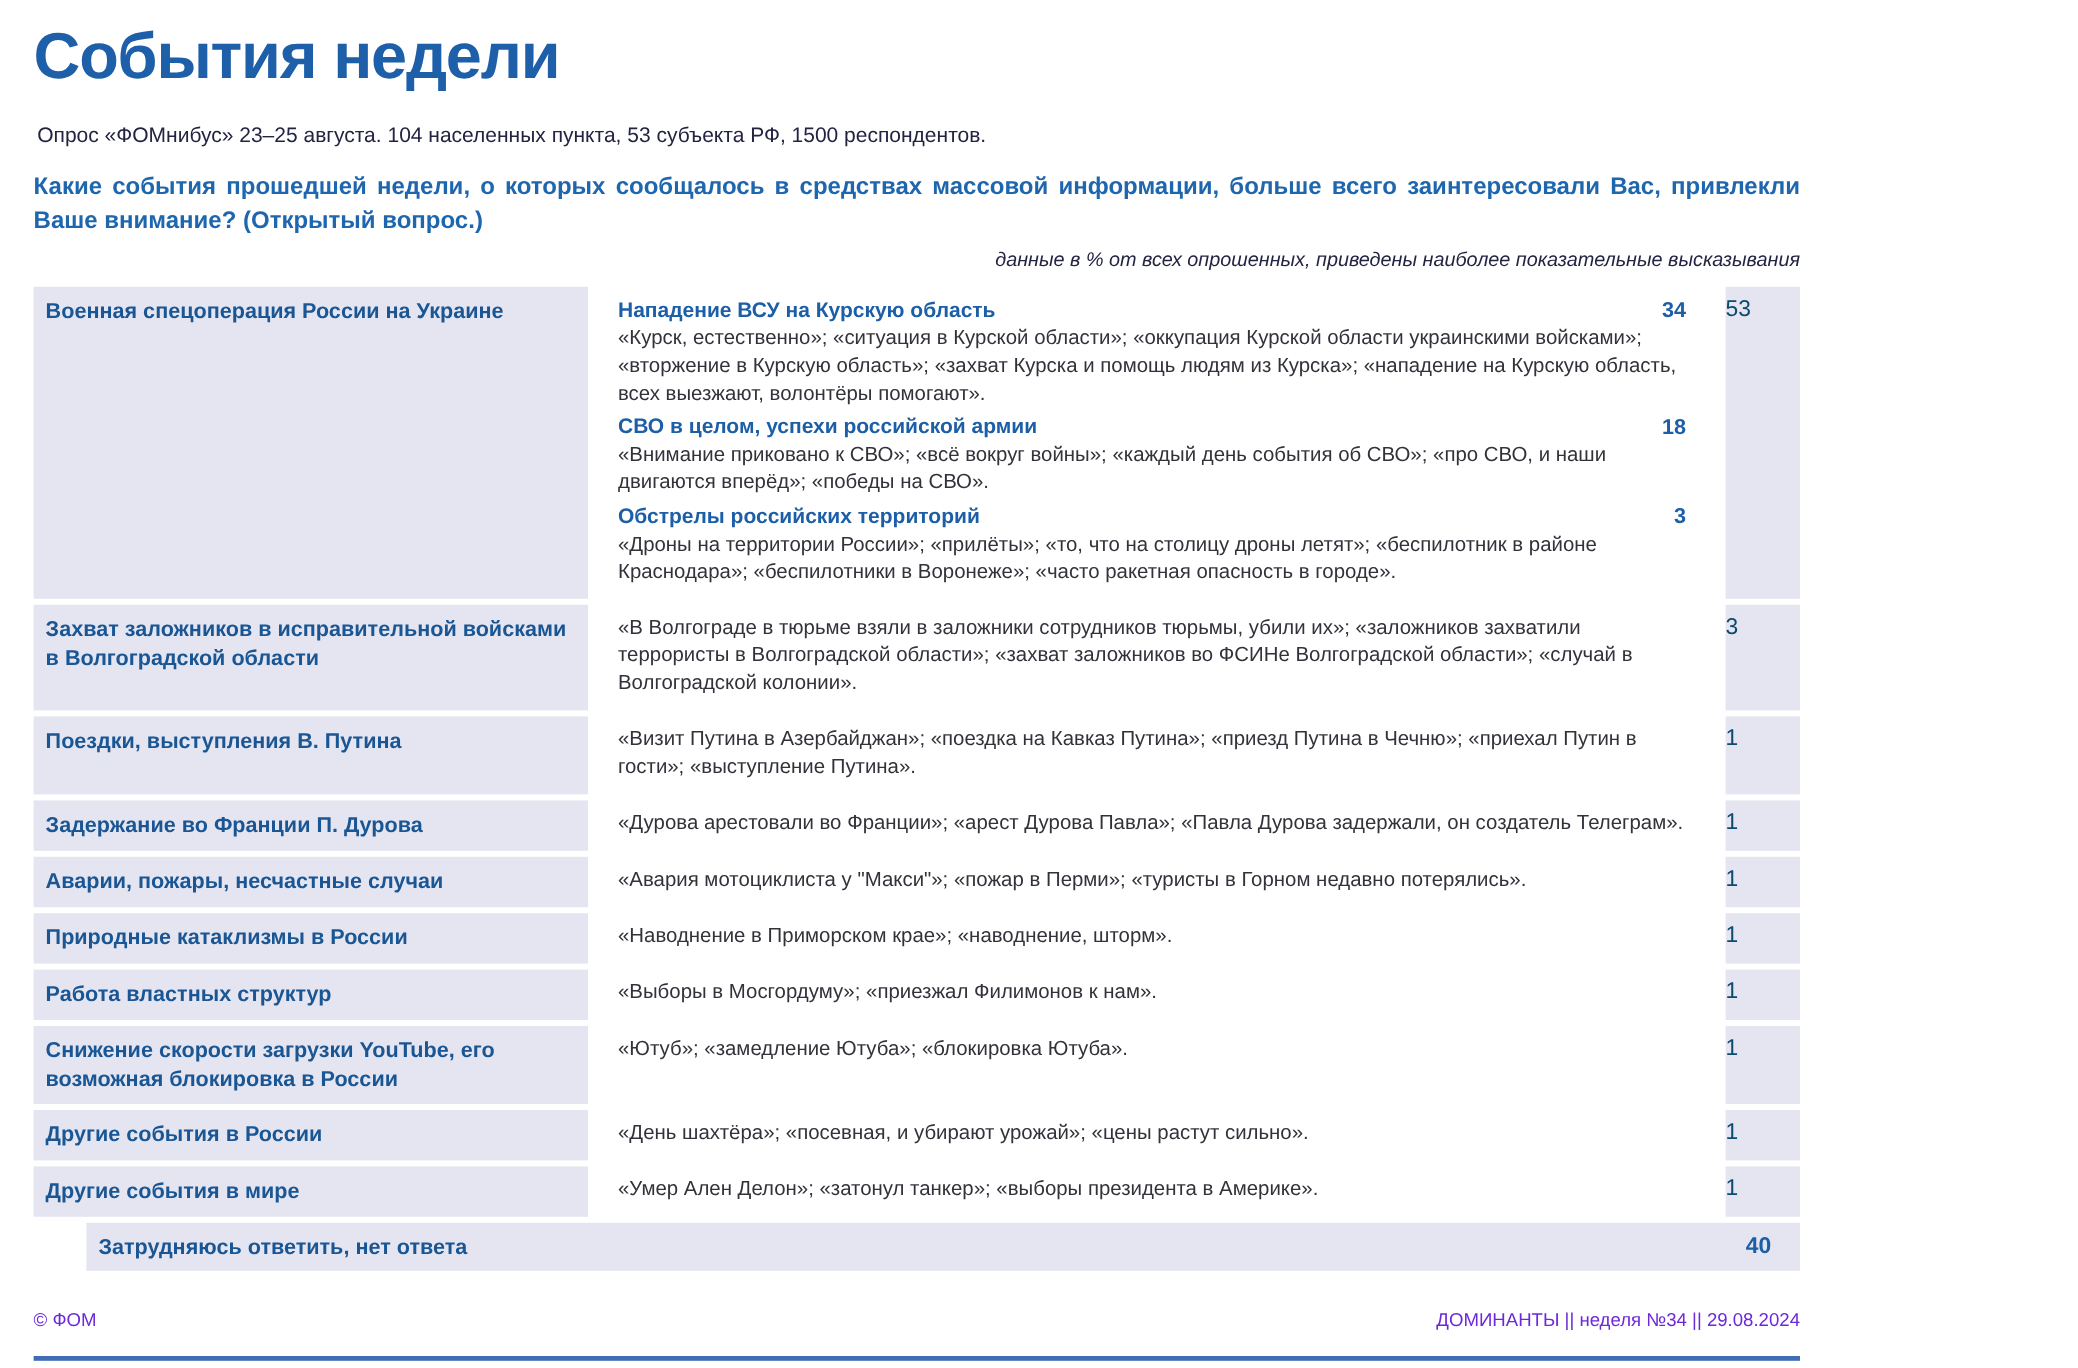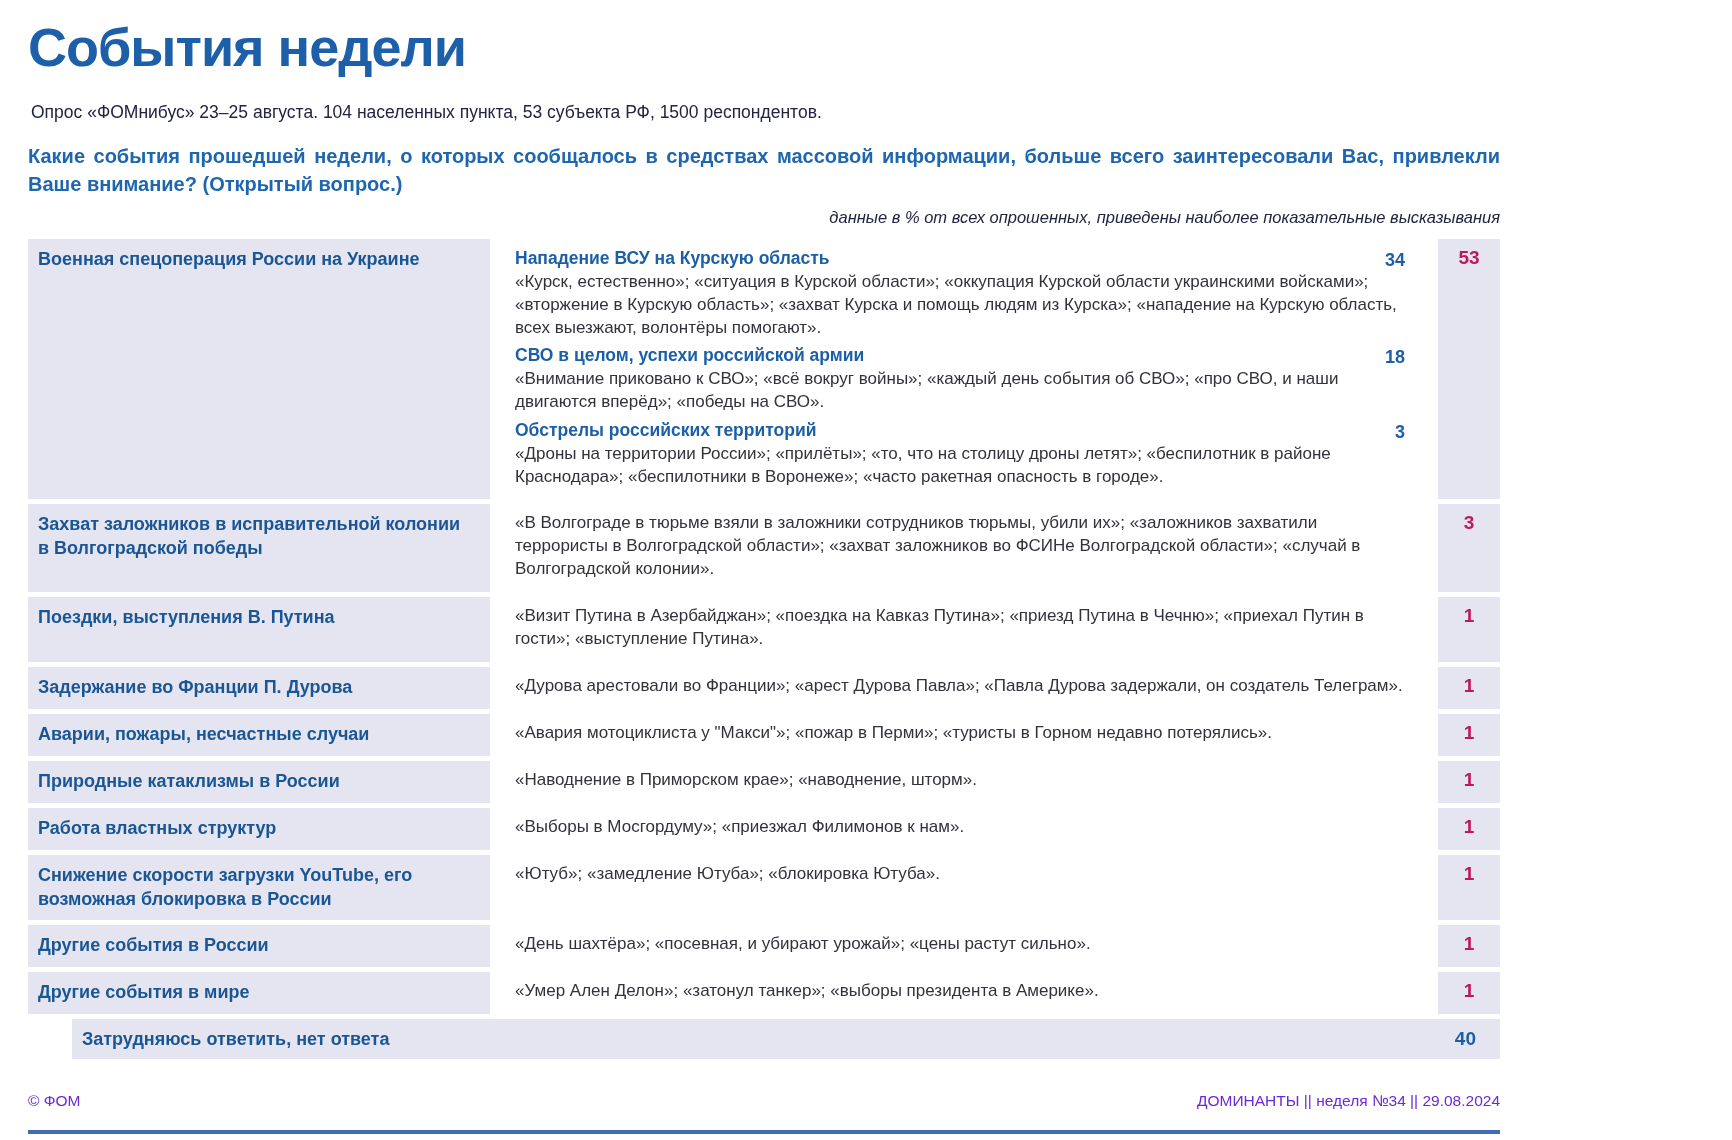--- a/index.html
+++ b/index.html
@@ -36,26 +36,26 @@
     column-gap:19px;
     margin-bottom:5px;
   }
   .cat-cell {
     background:#e4e5f1; color:#1a5693;
     font-weight:bold; font-size:18px; line-height:1.32;
     padding:9px 14px 9px 10px;
   }
   .content-cell { background:#ffffff; padding:8px 8px 6px 6px; }
   .total-cell {
-    background:#e4e5f1; color:#be185d;
-    font-weight:bold; font-size:19px; text-align:center;
+    background:#e4e5f1; color:#0c4a6e;
+    font-weight:normal; font-size:19px; text-align:left;
     padding-top:8px;
   }
   .subhead-row {
-    display:flex; justify-content:space-between; align-items:flex-end;
+    display:flex; justify-content:space-between; align-items:center;
   }
   .subhead {
     color:#1d5fa7; font-weight:bold; font-size:17.5px; line-height:1.35;
   }
   .subvalue {
     color:#1d5fa7; font-weight:bold; font-size:18px; padding-right:6px;
   }
   .quotes {
     color:#32323a; font-size:17px; line-height:1.35; margin-bottom:5px;
   }
@@ -105,21 +105,21 @@
           <div class="subhead-row">
             <span class="subhead">Обстрелы российских территорий</span>
             <span class="subvalue">3</span>
           </div>
           <div class="quotes">«Дроны на территории России»; «прилёты»; «то, что на столицу дроны летят»; «беспилотник в районе Краснодара»; «беспилотники в Воронеже»; «часто ракетная опасность в городе».</div>
         </div>
     <div class="total-cell">53</div>
   </div>
 
   <div class="row">
-    <div class="cat-cell">Захват заложников в исправительной колонии в Волгоградской победы</div>
+    <div class="cat-cell">Захват заложников в исправительной войсками в Волгоградской области</div>
     <div class="content-cell">
           <div class="quotes">«В Волгограде в тюрьме взяли в заложники сотрудников тюрьмы, убили их»; «заложников захватили террористы в Волгоградской области»; «захват заложников во ФСИНе Волгоградской области»; «случай в Волгоградской колонии».</div>
         </div>
     <div class="total-cell">3</div>
   </div>
 
   <div class="row">
     <div class="cat-cell">Поездки, выступления В. Путина</div>
     <div class="content-cell">
           <div class="quotes">«Визит Путина в Азербайджан»; «поездка на Кавказ Путина»; «приезд Путина в Чечню»; «приехал Путин в гости»; «выступление Путина».</div>

